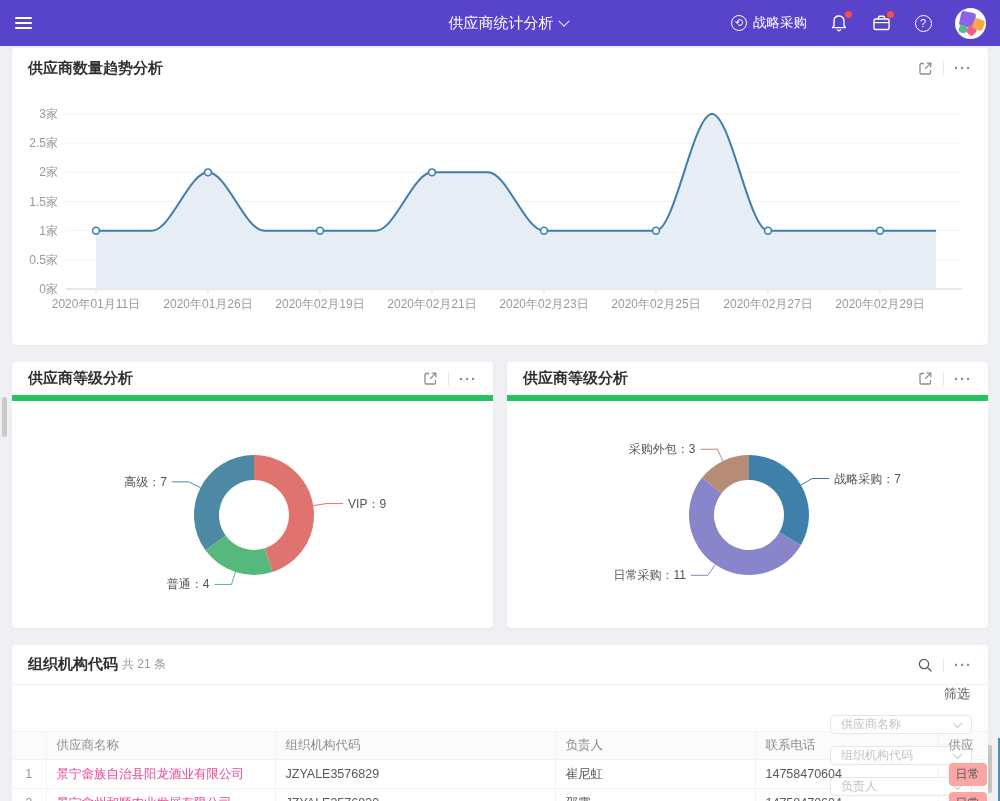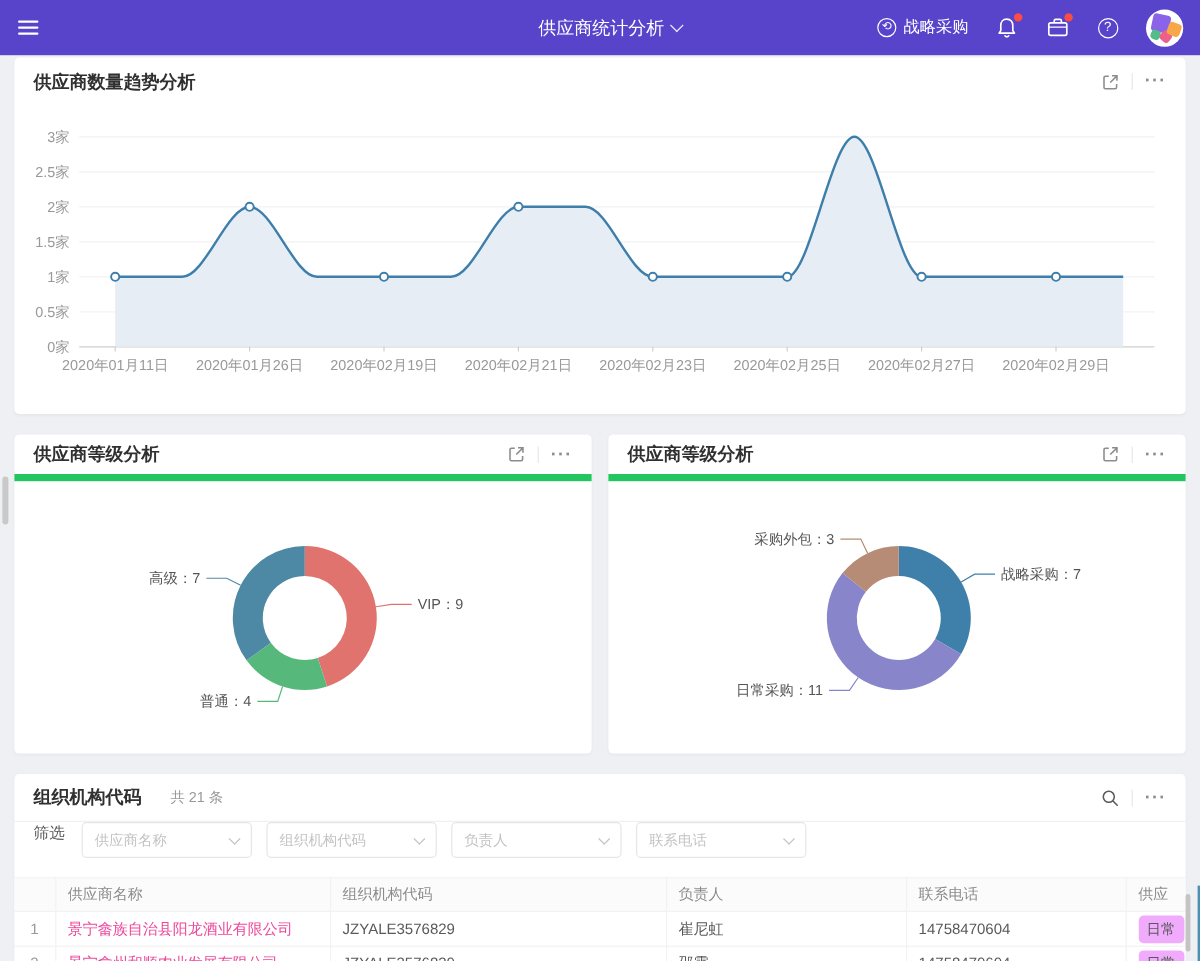--- a/index.html
+++ b/index.html
@@ -41,45 +41,45 @@
   .dots { font-size:15px; letter-spacing:1px; color:#8c8c8c; cursor:pointer; line-height:10px; }
   .dots::before { content:"\00B7\00B7\00B7"; font-weight:700; }
   .exp-ico, .search-ico { cursor:pointer; display:flex; }
 
   .card-trend { height:297px; }
   .row-mid { margin-top:17px; display:flex; gap:14px; }
   .card-half { width:481px; height:266px; }
   .card-half .card-head { height:39px; border-bottom:6px solid #22c55e; }
   .card-table { margin-top:17px; height:310px; overflow:hidden; }
   .card-table .card-head { border-bottom:1px solid #f0f0f0; }
-  .tbl-count { font-size:12px; color:#999; margin-left:24px; }
+  .tbl-count { font-size:12px; color:#999; margin-left:4px; }
 
   svg { display:block; font-family:inherit; }
   .trend-svg { margin-top:8px; }
 
   
-  .filter-bar { height:46px; display:flex; align-items:flex-start; padding:0 16px; gap:12px; }
+  .filter-bar { height:46px; display:flex; align-items:flex-end; padding:0 16px; gap:12px;flex-direction:column; }
   .filter-label { font-size:13px; color:#595959; margin-right:2px; }
   .f-select { width:142px; height:30px; border:1px solid #e6e6e6; border-radius:4px; display:flex;
               align-items:center; padding:0 10px; cursor:pointer; background:#fff; }
   .f-select .ph { font-size:12px; color:#c3c3c3; flex:1; }
   .f-select .chev { width:7px; height:7px; border-right:1.4px solid #c3c3c3; border-bottom:1.4px solid #c3c3c3;
               transform:rotate(45deg) translate(-1px,-1px); }
 
   
   table { width:100%; border-collapse:collapse; table-layout:fixed; }
   th, td { border-right:1px solid #f2f2f2; font-weight:400; text-align:left; padding:0 10px;
            white-space:nowrap; overflow:hidden; }
   th:last-child, td:last-child { border-right:none; }
   thead th { height:28px; background:#fbfbfb; color:#8c8c8c; font-size:12.5px;
              border-top:1px solid #f2f2f2; border-bottom:1px solid #f2f2f2; }
   tbody td { height:29px; font-size:12.5px; color:#595959; border-bottom:1px solid #f2f2f2; }
   td.cell-num, th.cell-num { text-align:center; color:#999; padding:0 2px; }
   td.cell-name { color:#ec4899; }
-  .tag { display:inline-block; background:#f0abfc; border-radius:4px; padding:3px 7px; font-size:12px; color:#595959; }
+  .tag { display:inline-block; background:#fca5a5; border-radius:4px; padding:3px 7px; font-size:12px; color:#595959; }
 
   
   .left-thumb { position:absolute; left:2px; top:397px; width:5px; height:40px; background:#c9c9c9; border-radius:3px; }
   .tbl-thumb { position:absolute; left:988px; top:745px; width:4px; height:48px; background:#c4c4c4; border-radius:2px; }
   .edge-line { position:absolute; left:998px; top:738px; width:2px; height:63px; background:#4e90b4; }
 </style>
 </head>
 <body>
 
 <header class="topbar">

